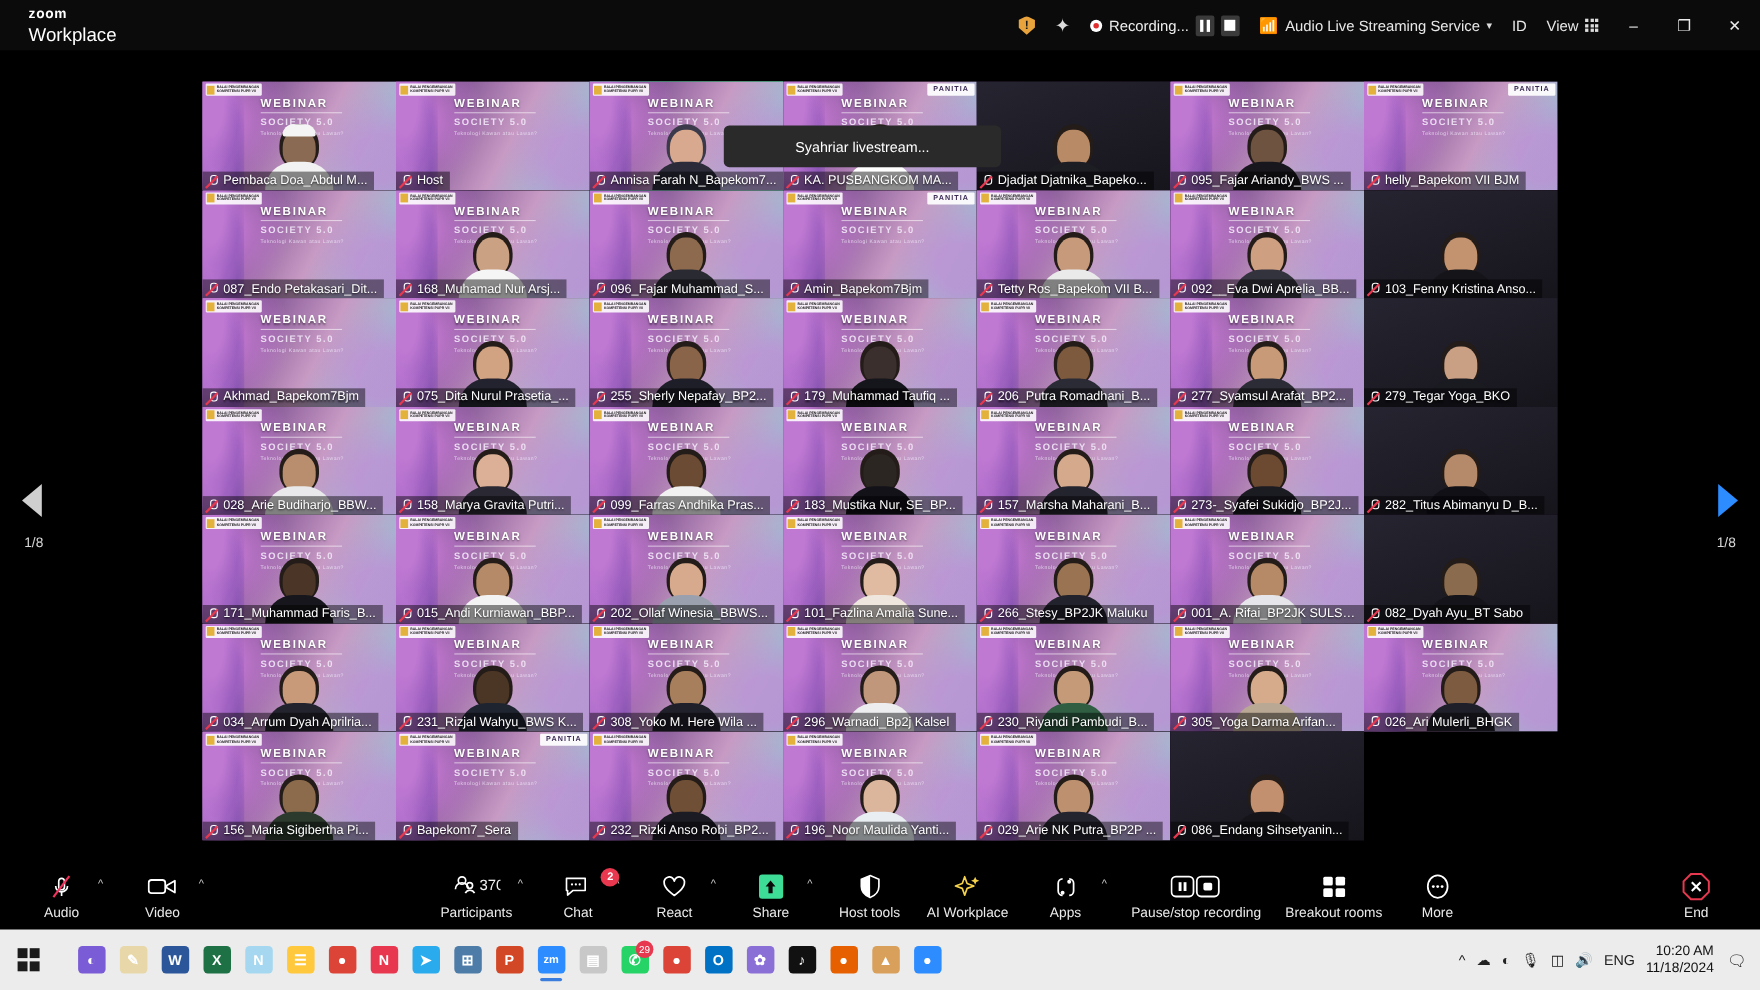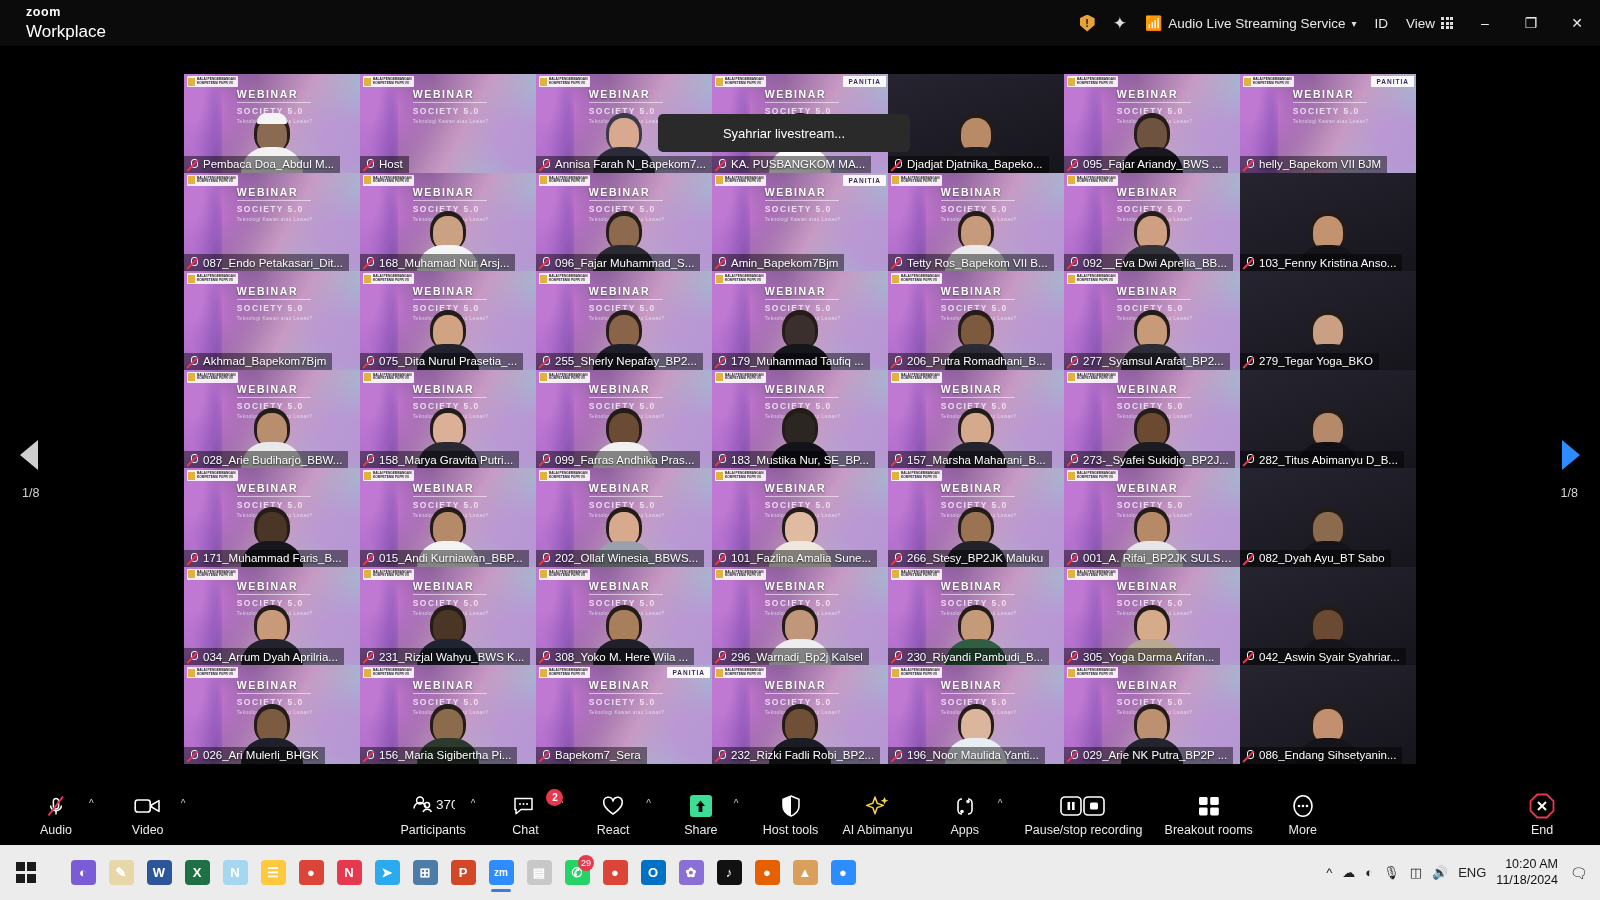--- a/index.html
+++ b/index.html
@@ -147,20 +147,33 @@
     </div>
 
     <div class="tb-right">
       <div class="tb-item">
         <span class="shield"></span>
       </div>
       <div class="tb-item">
         <span class="sparkle">✦</span>
       </div>
       <div class="tb-item">
+        <span class="rec-dot"></span>
+        <span class="rec-txt">Recording...</span>
+        <span class="ctrl-btn">
+          <span class="pause-ic">
+              <i></i>
+              <i></i>
+            </span>
+        </span>
+        <span class="ctrl-btn">
+          <span class="stop-ic"></span>
+        </span>
+      </div>
+      <div class="tb-item">
         <span class="wifi">📶</span>
         <span>Audio Live Streaming Service</span>
         <span class="chev">▾</span>
       </div>
       <div class="tb-item">
         <span>ID</span>
       </div>
       <div class="tb-item">
         <span>View</span>
         <span class="grid-ic">
@@ -1131,34 +1144,20 @@
               <div class="p-head" style="position:absolute;left:50%;transform:translateX(-50%);top:7px;background:#d6ab8b"></div>
               <div class="p-body" style="position:absolute;left:50%;transform:translateX(-50%);bottom:0;background:#b9a894"></div>
             </div>
           </div>
           <div class="namebar">
             <span class="mic-off"></span>
             <span class="nm">305_Yoga Darma Arifan...</span>
           </div>
         </div>
         <div class="tile">
-          <div class="bg bg-dark"></div>
-          <div class="person">
-            <div style="position:relative;width:68px;height:62px">
-              <div style="position:absolute;left:50%;transform:translateX(-50%);top:2px;width:36px;height:40px;border-radius:48% 48% 44% 44%;background:#241c18"></div>
-              <div class="p-head" style="position:absolute;left:50%;transform:translateX(-50%);top:7px;background:#6a4a33"></div>
-              <div class="p-body" style="position:absolute;left:50%;transform:translateX(-50%);bottom:0;background:#15151b"></div>
-            </div>
-          </div>
-          <div class="namebar">
-            <span class="mic-off"></span>
-            <span class="nm">042_Aswin Syair Syahriar...</span>
-          </div>
-        </div>
-        <div class="tile">
           <div class="bg bg-webinar"></div>
           <div class="deco-left"></div>
           <div class="logo-chip">
             <span class="sq"></span>
             <span class="tx">BALAI PENGEMBANGAN<br>KOMPETENSI PUPR VII</span>
           </div>
           <div class="wb-text">
             <div class="l1">WEBINAR</div>
             <div class="wb-rule"></div>
             <div class="l2">SOCIETY 5.0</div>
@@ -1235,21 +1234,21 @@
           </div>
           <div class="person">
             <div style="position:relative;width:68px;height:62px">
               <div style="position:absolute;left:50%;transform:translateX(-50%);top:2px;width:36px;height:40px;border-radius:48% 48% 44% 44%;background:#241c18"></div>
               <div class="p-head" style="position:absolute;left:50%;transform:translateX(-50%);top:7px;background:#6f4f36"></div>
               <div class="p-body" style="position:absolute;left:50%;transform:translateX(-50%);bottom:0;background:#1b1b23"></div>
             </div>
           </div>
           <div class="namebar">
             <span class="mic-off"></span>
-            <span class="nm">232_Rizki Fadli Robi_BP2...</span>
+            <span class="nm">232_Rizki Anso Robi_BP2...</span>
           </div>
         </div>
         <div class="tile">
           <div class="bg bg-webinar"></div>
           <div class="deco-left"></div>
           <div class="logo-chip">
             <span class="sq"></span>
             <span class="tx">BALAI PENGEMBANGAN<br>KOMPETENSI PUPR VII</span>
           </div>
           <div class="wb-text">
@@ -1428,21 +1427,21 @@
 
     <div style="width:24px"></div>
 
     <div class="tool">
       <div class="ico">
         <svg width="26" height="24" viewBox="0 0 26 24">
           <path d="M10 3 L12.2 9.2 L18.4 11.4 L12.2 13.6 L10 19.8 L7.8 13.6 L1.6 11.4 L7.8 9.2 Z" fill="none" stroke="#f5d24a" stroke-width="1.5" stroke-linejoin="round"></path>
           <path d="M19.5 3 L20.6 5.6 L23.2 6.7 L20.6 7.8 L19.5 10.4 L18.4 7.8 L15.8 6.7 L18.4 5.6 Z" fill="#f5d24a"></path>
         </svg>
       </div>
-      <div class="lbl">AI Abimanyu</div>
+      <div class="lbl">AI Workplace</div>
     </div>
 
     <div style="width:24px"></div>
 
     <div class="tgroup">
       <div class="tool">
         <div class="ico">
           <svg width="26" height="23" viewBox="0 0 26 23">
             <path d="M10 4a4 4 0 0 0-4 4v7a4 4 0 0 0 4 4" fill="none" stroke="#fff" stroke-width="1.6"></path>
             <path d="M16 19a4 4 0 0 0 4-4V8a4 4 0 0 0-4-4" fill="none" stroke="#fff" stroke-width="1.6"></path>

